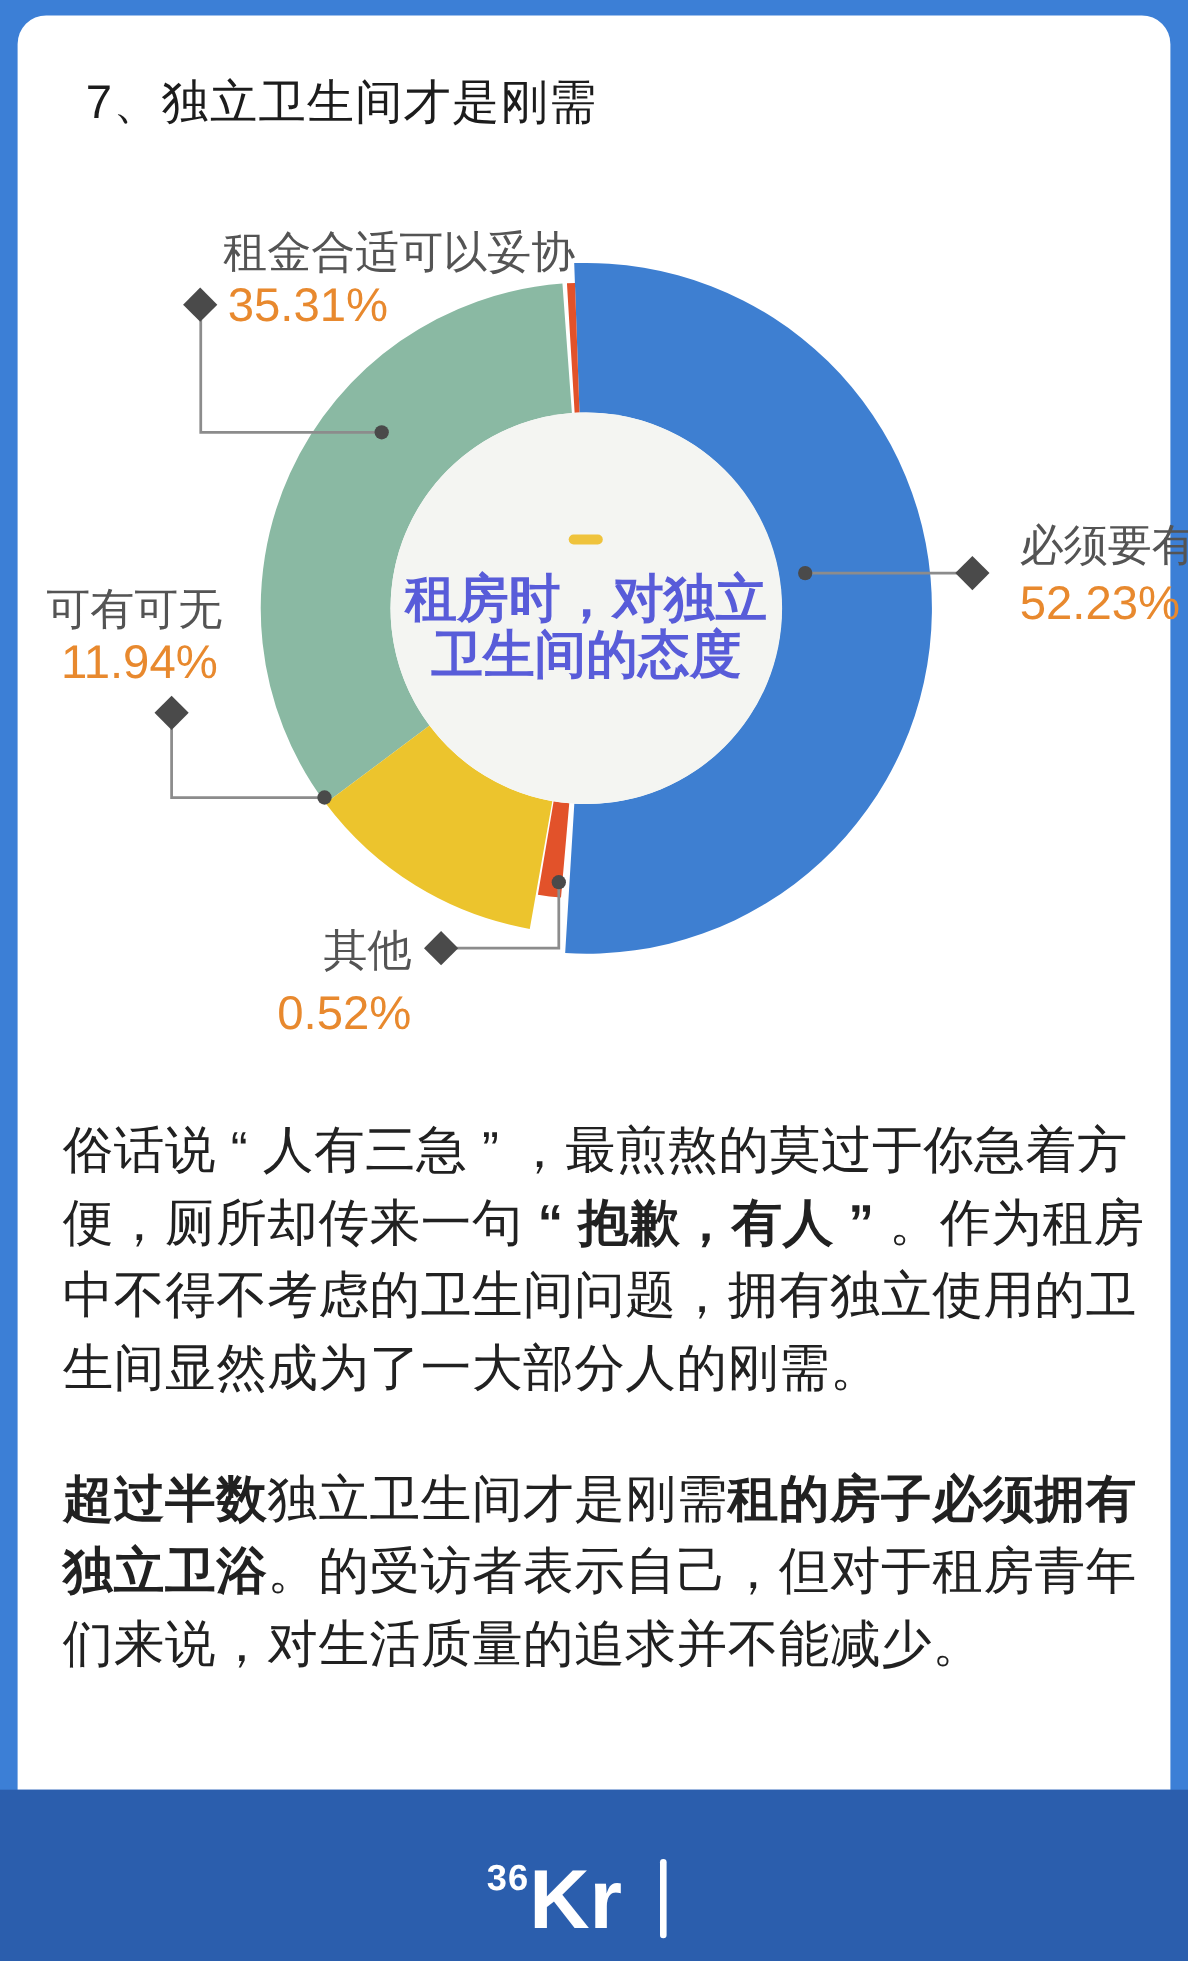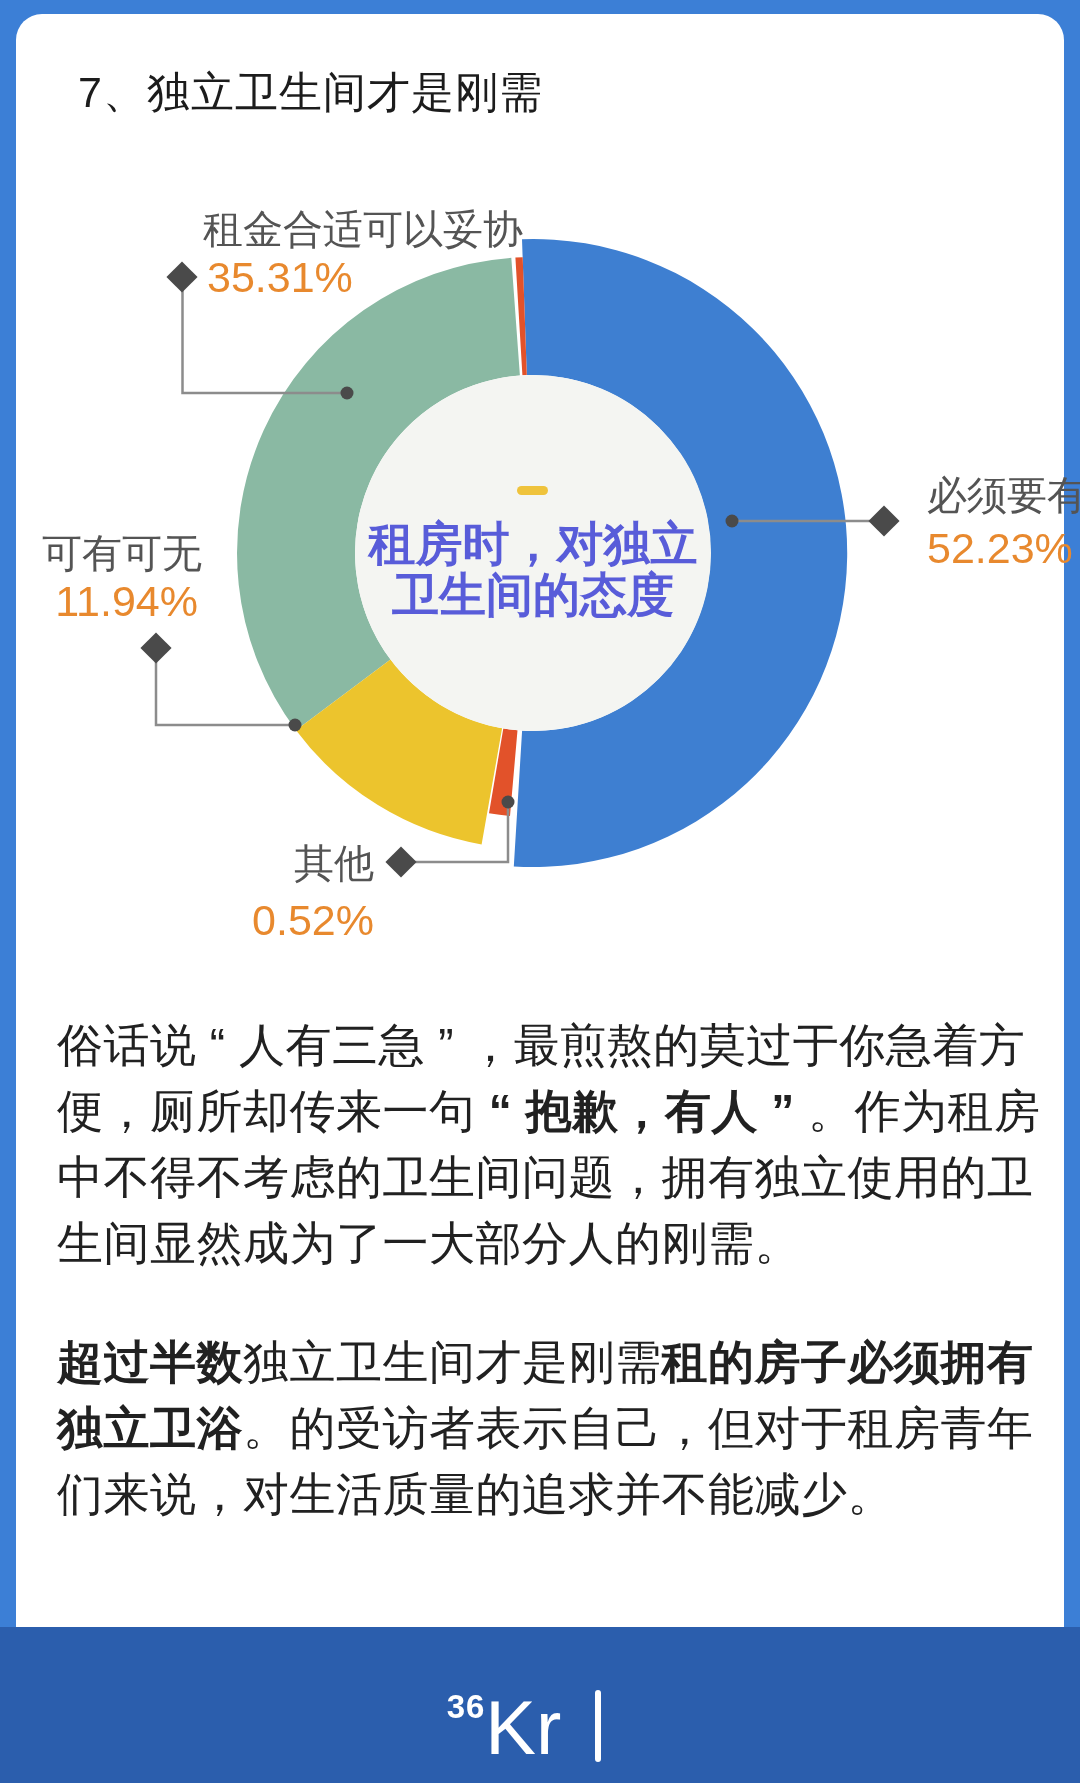--- a/index.html
+++ b/index.html
@@ -28,21 +28,21 @@
     font-size:46px;line-height:66px;color:#212121;
     letter-spacing:0.5px;
   }
   .body-text b{font-weight:700;}
   .footer{
     position:absolute;left:0;top:1627px;width:1080px;height:196px;
     background:#2b5ead;display:flex;align-items:center;justify-content:center;
   }
   .logo-row{display:flex;align-items:flex-end;}
   .logo-36{font-size:33px;font-weight:700;color:#ffffff;margin-bottom:36px;letter-spacing:1px;}
-  .logo-kr{font-size:76px;font-weight:400;color:#ffffff;line-height:0.88;letter-spacing:0px;}
+  .logo-kr{font-size:76px;font-weight:700;color:#ffffff;line-height:0.88;letter-spacing:0px;}
   .logo-divider{width:6px;height:72px;background:#ffffff;border-radius:3px;margin:0 32px 0 34px;}
   .logo-brand{font-size:57px;font-weight:700;color:#ffffff;letter-spacing:2px;line-height:1.0;}
 </style>
 </head>
 <body>
 
 <div class="card"></div>
 
 <div class="page-title">7、独立卫生间才是刚需</div>
 

